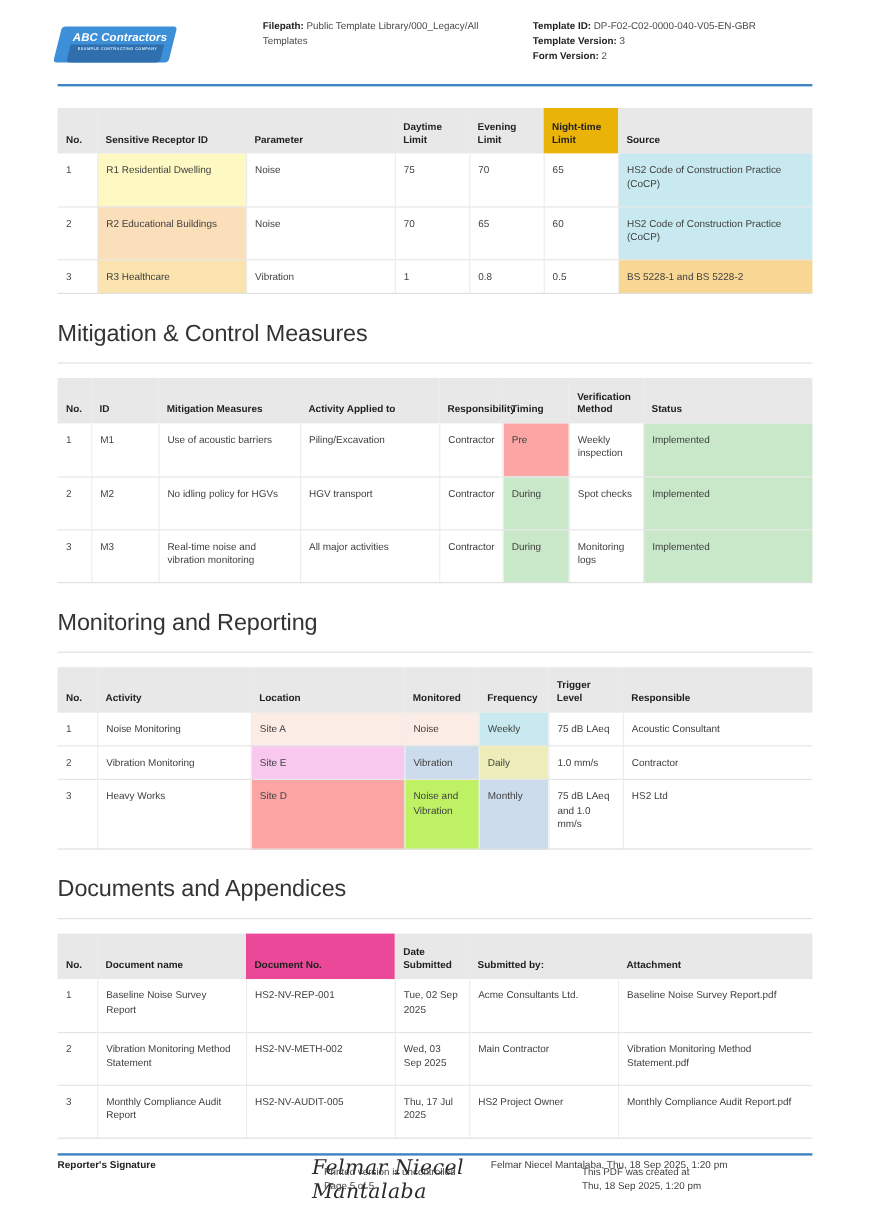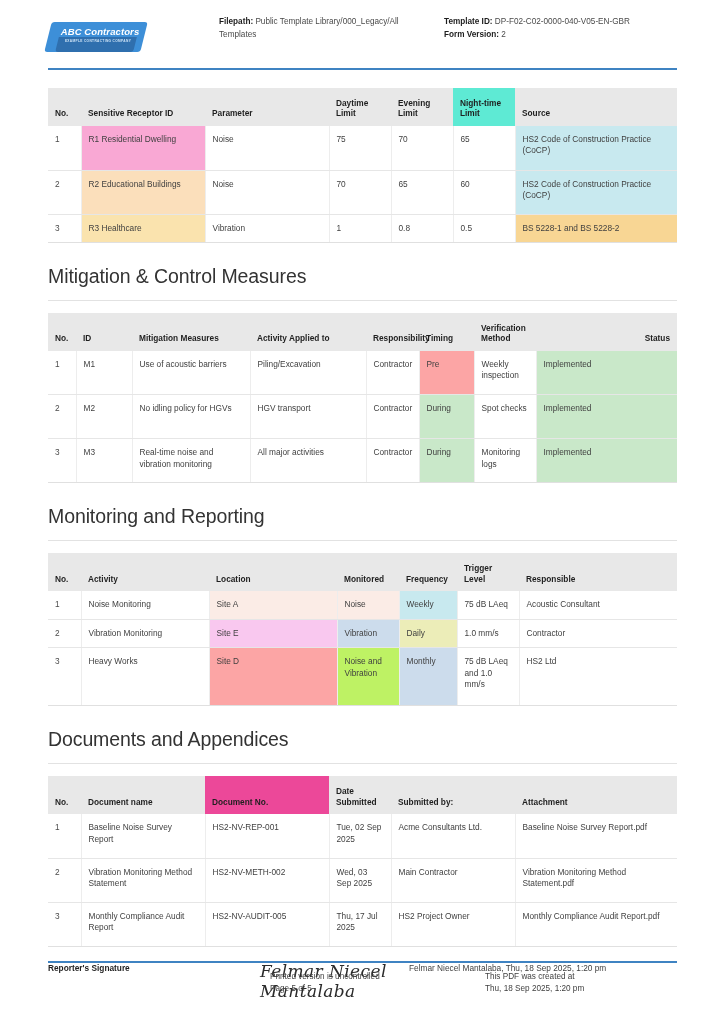--- a/index.html
+++ b/index.html
@@ -164,20 +164,24 @@
       <b>Filepath:</b>
       <span>Public Template Library/000_Legacy/All Templates</span>
     </div>
 
     <div class="meta-col template">
       <div>
         <b>Template ID:</b>
         <span>DP-F02-C02-0000-040-V05-EN-GBR</span>
       </div>
       <div>
+        <b>Template Version:</b>
+        <span>3</span>
+      </div>
+      <div>
         <b>Form Version:</b>
         <span>2</span>
       </div>
     </div>
   </div>
 
   <div class="rule-blue" style="background: rgb(63, 131, 194);"></div>
 
   <div class="tbl-wrap" style="margin-top:18px;">
     <table class="grid">
@@ -190,28 +194,28 @@
           <col style="width:62px">
           <col>
       </colgroup>
       <thead>
         <tr>
           <th style="background: rgb(232, 232, 232);">No.</th>
           <th style="background: rgb(232, 232, 232);">Sensitive Receptor ID</th>
           <th style="background: rgb(232, 232, 232);">Parameter</th>
           <th style="background: rgb(232, 232, 232);">Daytime Limit</th>
           <th style="background: rgb(232, 232, 232);">Evening Limit</th>
-          <th style="background: #5eead4;">Night-time Limit</th>
+          <th style="background: #eab308;">Night-time Limit</th>
           <th style="background: rgb(232, 232, 232);">Source</th>
         </tr>
       </thead>
       <tbody>
         <tr class="tall">
           <td class="no-col">1</td>
-          <td style="background: #f9a8d4;">R1 Residential Dwelling</td>
+          <td style="background: #fef9c3;">R1 Residential Dwelling</td>
           <td>Noise</td>
           <td>75</td>
           <td>70</td>
           <td>65</td>
           <td style="background: rgb(200, 233, 239);">HS2 Code of Construction Practice (CoCP)</td>
         </tr>
         <tr class="tall">
           <td class="no-col">2</td>
           <td style="background: rgb(251, 223, 187);">R2 Educational Buildings</td>
           <td>Noise</td>
@@ -250,21 +254,21 @@
       </colgroup>
       <thead>
         <tr>
           <th style="background: rgb(232, 232, 232);">No.</th>
           <th style="background: rgb(232, 232, 232);">ID</th>
           <th style="background: rgb(232, 232, 232);">Mitigation Measures</th>
           <th style="background: rgb(232, 232, 232);">Activity Applied to</th>
           <th style="background: rgb(232, 232, 232);">Responsibility</th>
           <th style="background: rgb(232, 232, 232);">Timing</th>
           <th style="background: rgb(232, 232, 232);">Verification Method</th>
-          <th style="background: rgb(232, 232, 232); text-align: right;">Status</th>
+          <th style="background: rgb(232, 232, 232);">Status</th>
         </tr>
       </thead>
       <tbody>
         <tr class="tall">
           <td class="no-col">1</td>
           <td>M1</td>
           <td>Use of acoustic barriers</td>
           <td>Piling/Excavation</td>
           <td>Contractor</td>
           <td style="background: #fca5a5;">Pre</td>

